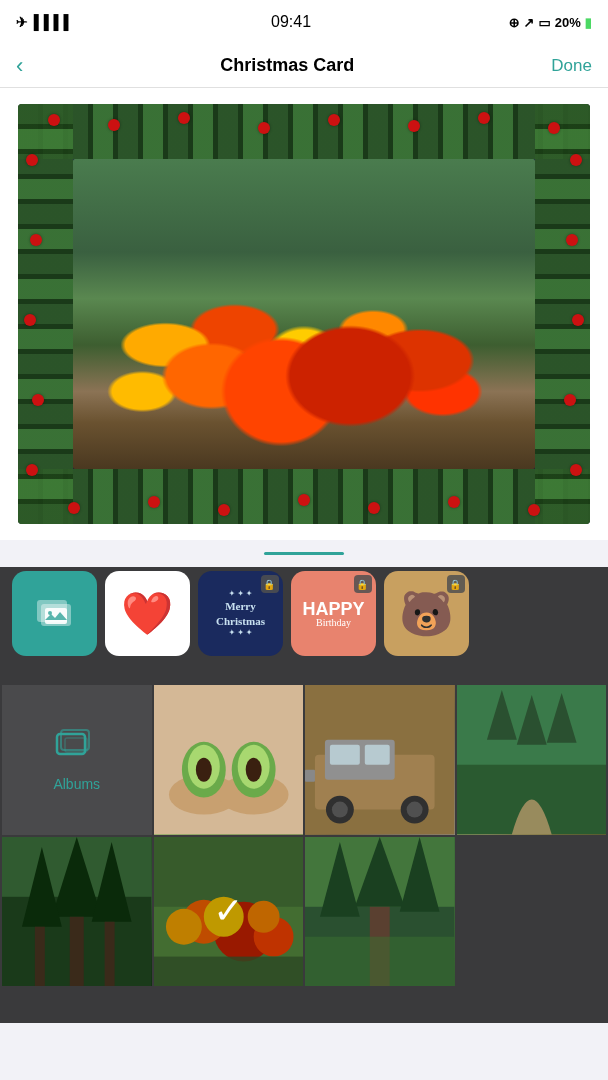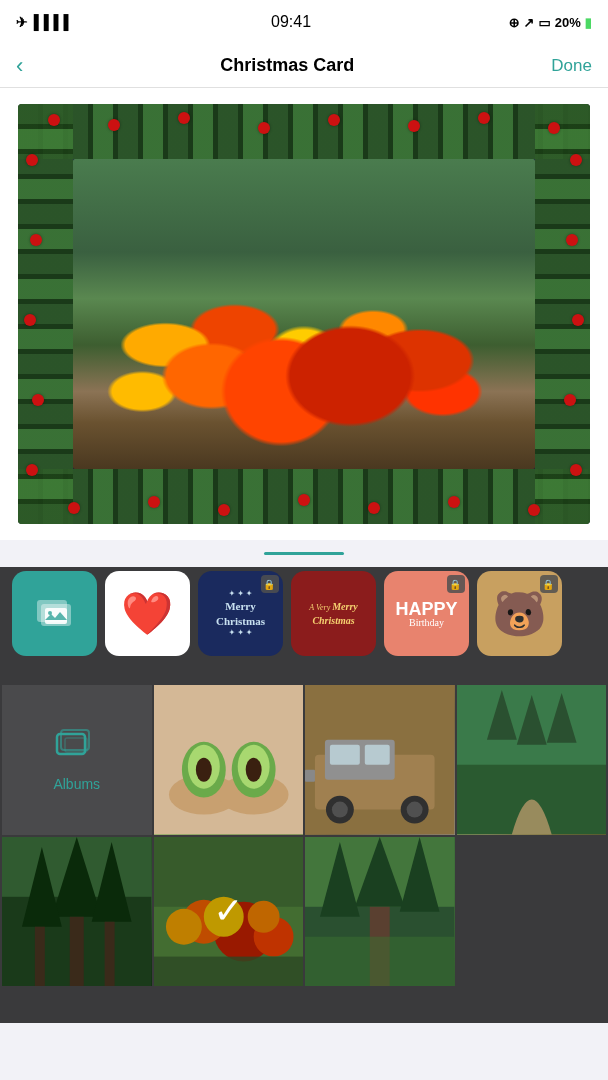--- a/index.html
+++ b/index.html
@@ -445,27 +445,20 @@
     <div class="sticker-item sticker-merry">
       <div class="merry-text">
         <span>✦ ✦ ✦</span>
         <span class="big">Merry</span>
         <span class="big">Christmas</span>
         <span>✦ ✦ ✦</span>
       </div>
       <div class="lock-icon">🔒</div>
     </div>
 
-    <div class="sticker-item sticker-christmas">
-      <div class="christmas-text">
-        <span>A Very</span>
-        <span class="big">Merry</span>
-        <span class="big">Christmas</span>
-      </div>
-    </div>
 
     <div class="sticker-item sticker-happy">
       <div class="happy-text">
         <div>HAPPY</div>
         <div class="small">Birthday</div>
       </div>
       <div class="lock-icon">🔒</div>
     </div>
 
     <div class="sticker-item sticker-bear">

